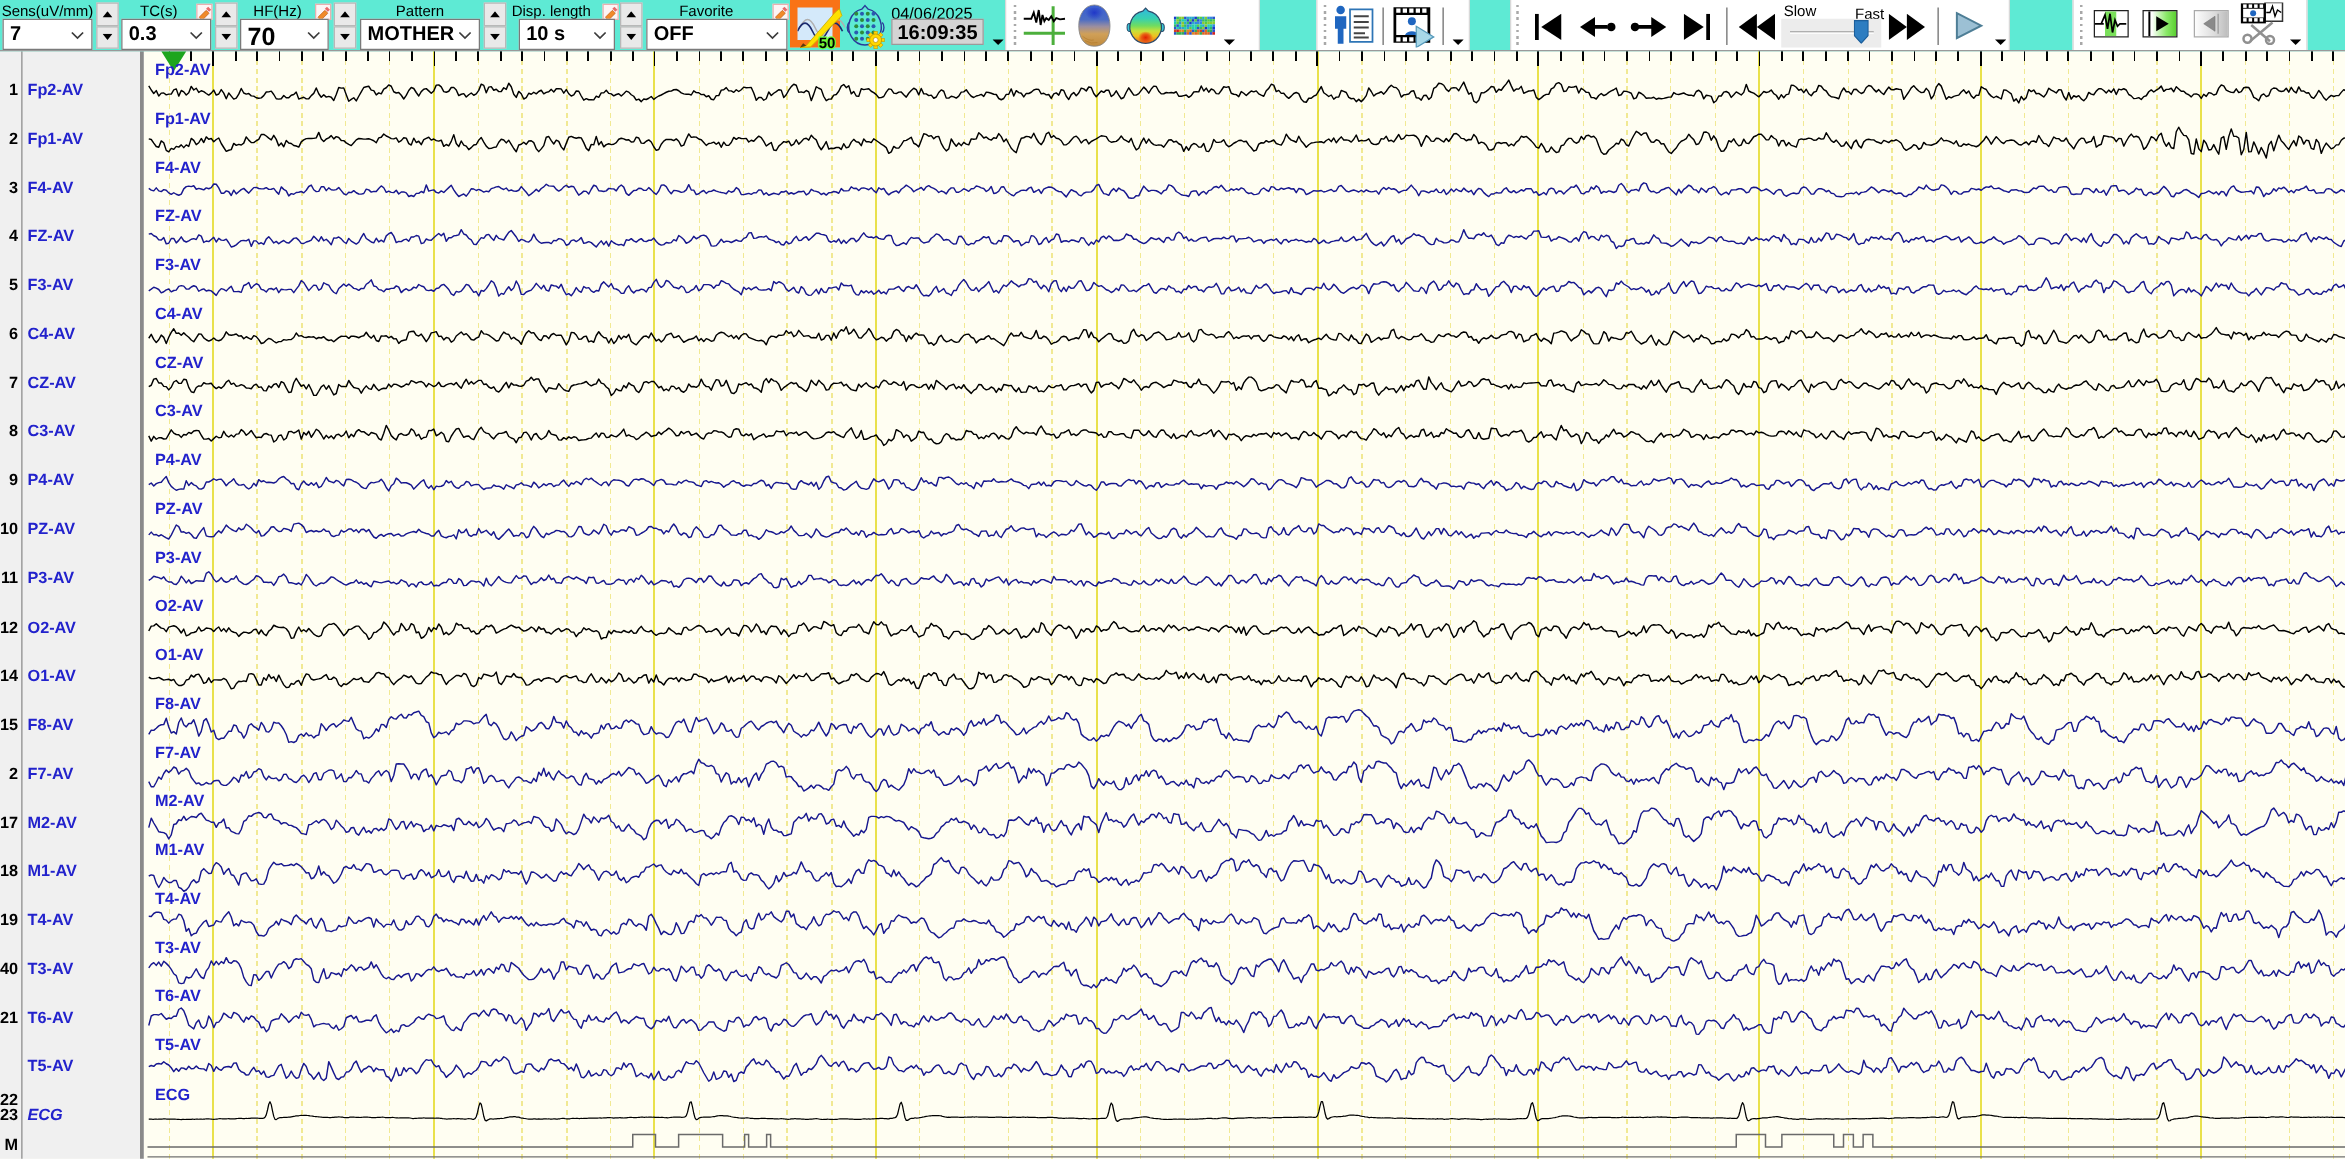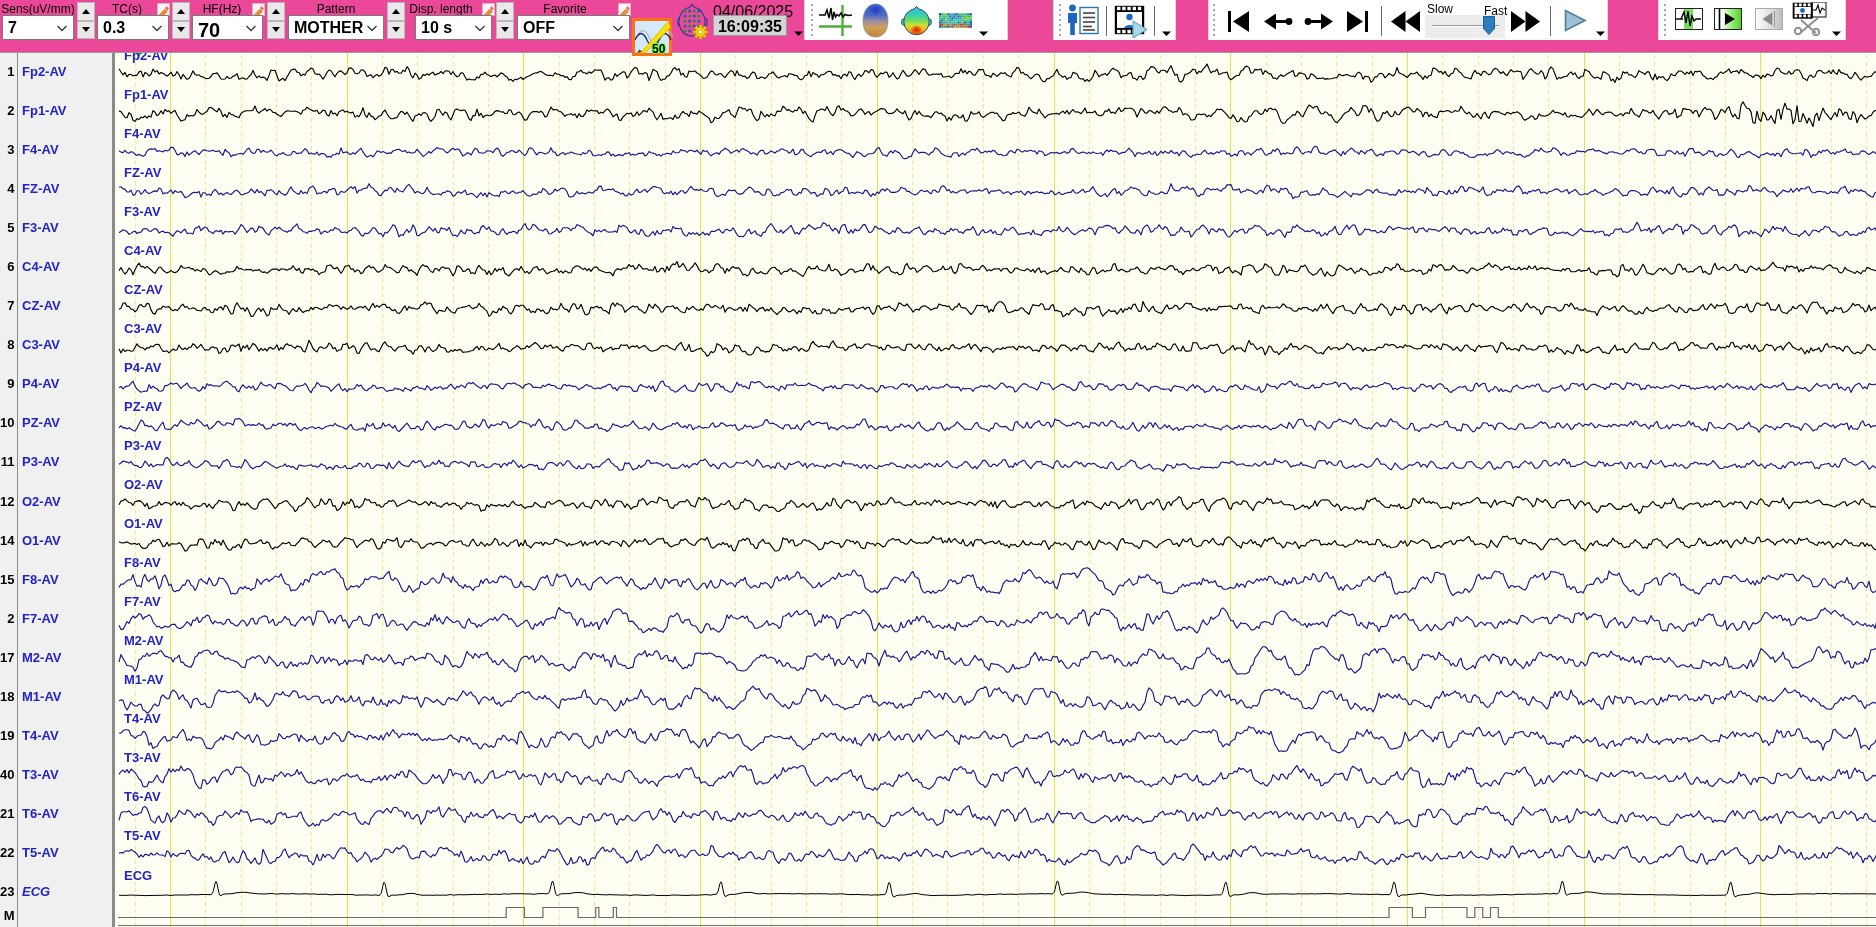--- a/index.html
+++ b/index.html
@@ -1,17 +1,17 @@
 <!DOCTYPE html>
 <html><head><meta charset="utf-8">
 <style>
 * { margin:0; padding:0; box-sizing:border-box; }
 html,body { width:1876px; height:927px; overflow:hidden; font-family:"Liberation Sans",sans-serif; }
 .abs { position:absolute; }
-#toolbar { position:absolute; left:0; top:0; width:1876px; height:53px; background:#ec4899; border-bottom:1px solid #9a9a9a; }
+#toolbar { position:absolute; left:0; top:0; width:1876px; height:41px; background:#5eead4; border-bottom:1px solid #9a9a9a; }
 .panel { position:absolute; top:0; height:40px; background:#fff; border-left:1px solid #d8d8d8; border-right:1px solid #d8d8d8; }
 .dotsep { position:absolute; top:4px; height:33px; width:2px; background-image:repeating-linear-gradient(to bottom,#a8a8a8 0 2px,transparent 2px 5px); }
 .vsep { position:absolute; top:6px; height:30px; width:1px; background:#6a6a6a; }
 .tlab { position:absolute; top:2px; text-align:center; font-size:12px; color:#000; }
 .combo { position:absolute; height:24.5px; background:#fff; border:1px solid #7a7a7a; }
 .combo span { position:absolute; top:3px; font-weight:bold; }
 .spin { position:absolute; width:17.5px; height:18.5px; background:#e9e9e9; border:1px solid #b8b8b8; display:flex; align-items:center; justify-content:center; }
 .pbtn { position:absolute; width:13px; height:13px; background:#fdf5f5; border:1px solid #e8b0b0; }
 #sidebar { position:absolute; left:0; top:41px; width:115px; height:886px; background:#f0f0f0; border-right:3px solid #8a8a8a; }
 #sidebar .vline { position:absolute; left:17px; top:0; width:1px; height:100%; background:#8a8a8a; }
@@ -255,21 +255,21 @@
     <div class="num" style="top:608px">17</div>
     <div class="lbl" style="top:608px">M2-AV</div>
     <div class="num" style="top:647px">18</div>
     <div class="lbl" style="top:647px">M1-AV</div>
     <div class="num" style="top:686px">19</div>
     <div class="lbl" style="top:686px">T4-AV</div>
     <div class="num" style="top:725px">40</div>
     <div class="lbl" style="top:725px">T3-AV</div>
     <div class="num" style="top:764px">21</div>
     <div class="lbl" style="top:764px">T6-AV</div>
-    <div class="num" style="top:803px">22</div>
+    <div class="num" style="top:830px">22</div>
     <div class="lbl" style="top:803px">T5-AV</div>
     <div class="num" style="top:842px">23</div>
     <div class="lbl" style="top:842px;font-style:italic">ECG</div>
     <div class="num" style="top:866px;color:#000">M</div>
 </div>
 <div id="toolbar">
 <div class="panel" style="left:804px;width:204px"></div>
 <div class="panel" style="left:1053px;width:123px"></div>
 <div class="panel" style="left:1208px;width:400px"></div>
 <div class="panel" style="left:1658px;width:188px"></div>
@@ -382,21 +382,21 @@
         <polygon points="3.2,8.8 2.2,11 4.6,10.2" fill="#8a4a10"></polygon>
         <rect x="3.6" y="3.2" width="3.4" height="8" rx="0.6" transform="rotate(45 5.3 7.2)" fill="#f08a2a" stroke="#c05a10" stroke-width="0.5"></rect>
         <rect x="7.2" y="1.2" width="3.4" height="2.4" transform="rotate(45 8.9 2.4)" fill="#e86a6a"></rect>
       </svg></div>
 <div class="combo" style="left:517px;top:15px;width:113px">
       <span style="left:5px;font-size:16px">OFF</span>
     </div>
     <svg class="abs" style="left:612px;top:25px" width="12" height="7">
       <polyline points="1.5,1 6,5.5 10.5,1" fill="none" stroke="#3c3c3c" stroke-width="1.4"></polyline>
     </svg>
-<div class="abs" style="left:632px;top:18px;width:40px;height:38px;background:#d4e9fa;border:3px solid #f97316">
+<div class="abs" style="left:632px;top:0;width:40px;height:38px;background:#d4e9fa;border:6px solid #f97316">
 <svg width="38" height="36" viewBox="0 0 38 36">
 <path d="M2,16 q6,-13 12,0 q6,13 12,0 q6,-13 12,0" fill="none" stroke="#b0b0b0" stroke-width="1.2"></path>
 <path d="M0,19 q6,-13 12,0 q6,13 12,0 q6,-13 12,0" fill="none" stroke="#1a2a6e" stroke-width="1.3"></path>
 <polygon points="2,32 7,30.5 30,4 33.5,1 35.5,6.5 10.5,31.5" fill="#ffe000" stroke="#c8b000" stroke-width="0.7"></polygon>
 <polygon points="2,32 7,30.5 4.5,28.5" fill="#5a3a10"></polygon>
 <text x="17" y="32" font-family="Liberation Sans" font-size="12" font-weight="bold" fill="#000" stroke="#6aff3a" stroke-width="2" paint-order="stroke">50</text>
 </svg></div>
 <svg class="abs" style="left:676px;top:2px" width="33" height="38" viewBox="0 0 33 38">
 <path d="M16,2.5 l2.5,2.8 a13,14.5 0 1,1 -5,0 z" fill="none" stroke="#2a3a9a" stroke-width="1.2"></path>
 <path d="M3.2,16 a2.5,4.5 0 0,0 0,8" fill="none" stroke="#2a3a9a" stroke-width="1.1"></path>
@@ -427,21 +427,21 @@
         <rect x="-1.4" y="-7" width="2.8" height="3.6" fill="#ffd700" stroke="#b89000" stroke-width="0.4" transform="rotate(90)"></rect>
         <rect x="-1.4" y="-7" width="2.8" height="3.6" fill="#ffd700" stroke="#b89000" stroke-width="0.4" transform="rotate(135)"></rect>
         <rect x="-1.4" y="-7" width="2.8" height="3.6" fill="#ffd700" stroke="#b89000" stroke-width="0.4" transform="rotate(180)"></rect>
         <rect x="-1.4" y="-7" width="2.8" height="3.6" fill="#ffd700" stroke="#b89000" stroke-width="0.4" transform="rotate(225)"></rect>
         <rect x="-1.4" y="-7" width="2.8" height="3.6" fill="#ffd700" stroke="#b89000" stroke-width="0.4" transform="rotate(270)"></rect>
         <rect x="-1.4" y="-7" width="2.8" height="3.6" fill="#ffd700" stroke="#b89000" stroke-width="0.4" transform="rotate(315)"></rect>
         <circle r="4.8" fill="#ffd700" stroke="#b89000" stroke-width="0.6"></circle>
         <circle r="2" fill="#fff" stroke="#b89000" stroke-width="0.6"></circle>
       </g>
 </svg>
-<div class="abs" style="left:713px;top:3px;width:76px;text-align:right;font-size:16px">04/06/2025</div>
+<div class="abs" style="left:713px;top:3px;width:76px;text-align:left;font-size:13px">04/06/2025</div>
 <div class="abs" style="left:713px;top:15px;width:74px;height:21px;background:#d4d4d4;border:1px solid #9a9a9a;text-align:center;font-size:16px;font-weight:bold;line-height:21px">16:09:35</div>
 <svg class="abs" style="left:794px;top:31px" width="9" height="5">
       <polygon points="0,0.5 9,0.5 4.5,5" fill="#000"></polygon>
     </svg>
 <svg class="abs" style="left:818px;top:4px" width="36" height="33" viewBox="0 0 36 33">
 <line x1="24.5" y1="1" x2="24.5" y2="32" stroke="#4caf3c" stroke-width="2.4"></line>
 <line x1="1" y1="22.5" x2="34" y2="22.5" stroke="#4caf3c" stroke-width="2.4"></line>
 <polyline points="1,11 7,11 9,6 11,14 13,4 14.5,16 16,8 17.5,13 19,10.5 21,12 23,9 25,13 27,10.5 30,11.5 34,11" fill="none" stroke="#000" stroke-width="1.5"></polyline>
 </svg>
 <svg class="abs" style="left:862px;top:3px" width="27" height="35" viewBox="0 0 27 35">

